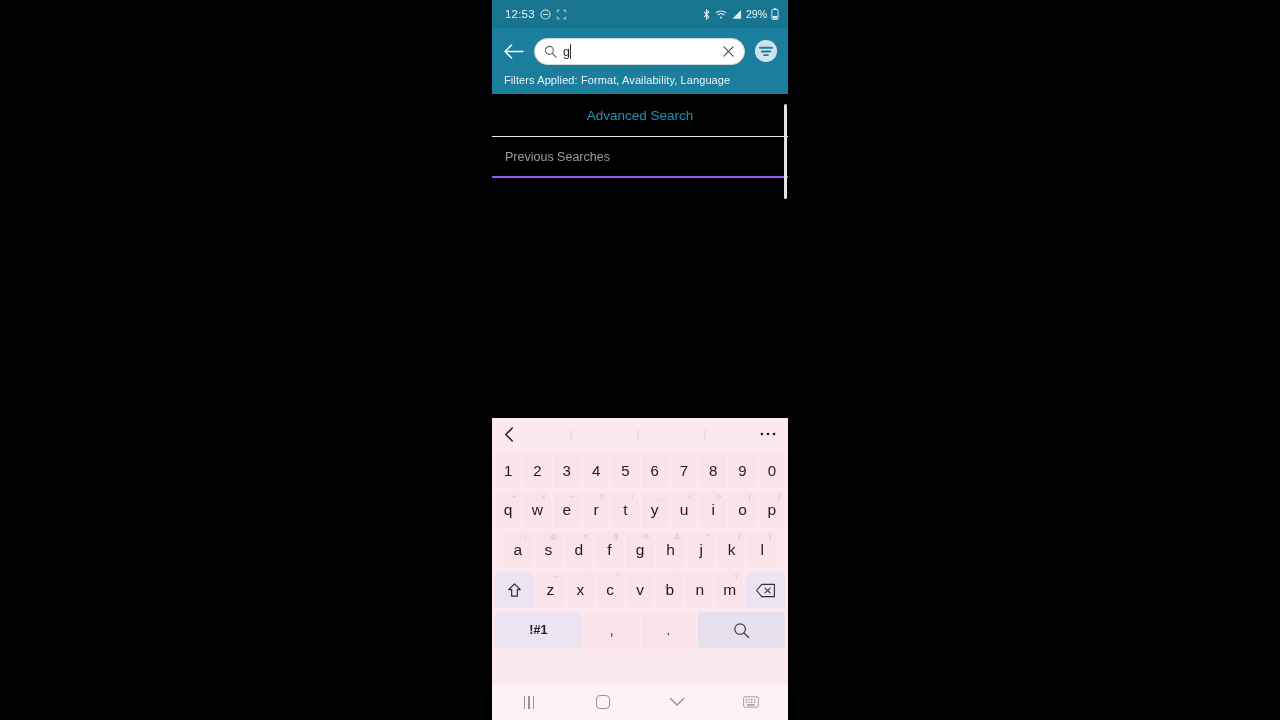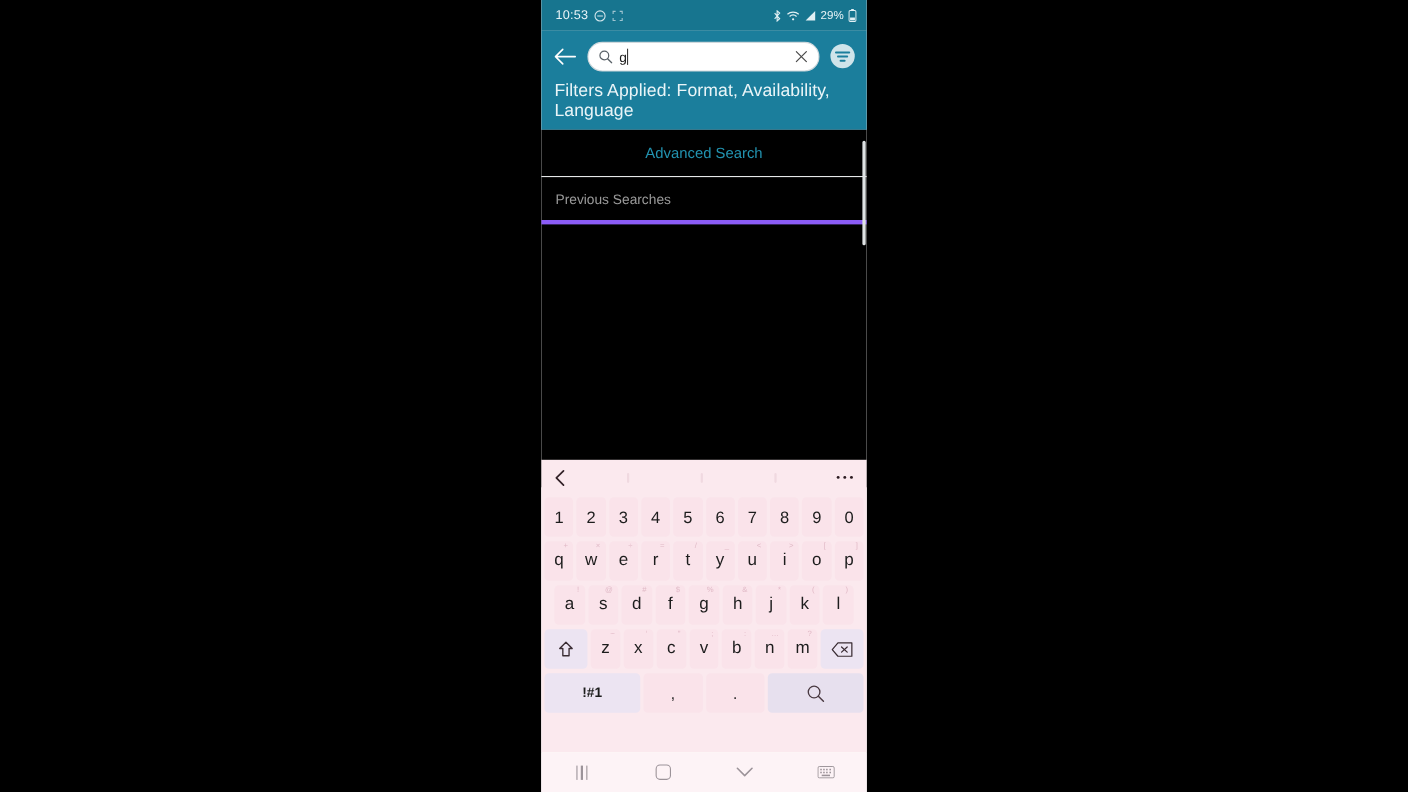--- a/index.html
+++ b/index.html
@@ -82,21 +82,21 @@
     flex: 0 0 auto;
     display: flex; align-items: center; justify-content: center;
   }
   .filter-btn {
     width: 28px; height: 28px;
     flex: 0 0 auto;
     display: flex; align-items: center; justify-content: center;
     margin-left: 3px;
   }
   .filters-applied {
-    font-size: 16px;
+    font-size: 11px;
     color: #eaf5f8;
     padding: 0 0 4px 12px;
     letter-spacing: .1px;
   }
 
   
   .content {
     background: #000000;
     height: 325px;
     position: relative;
@@ -105,21 +105,21 @@
     text-align: center;
     color: #2293b0;
     font-size: 13.5px;
     padding: 14px 0 13px 0;
     border-bottom: 1px solid #e6e8e9;
   }
   .prev-searches {
     color: #9a9a9a;
     font-size: 12.5px;
     padding: 13px 0 12px 13px;
-    border-bottom: 4px solid #8b5cf6;
+    border-bottom: 2px solid #8b5cf6;
   }
   .content-scroll-track {
     position: absolute;
     right: 1px; top: 10px;
     width: 3px; height: 95px;
     background: #dfe3e4;
     border-radius: 2px;
   }
 
   
@@ -186,21 +186,21 @@
   .nav-recents span { width: 1.5px; height: 13px; background: #9c9399; }
   .nav-home { width: 14px; height: 14px; border: 1.5px solid #9c9399; border-radius: 4px; }
 </style>
 </head>
 <body>
 
 <div id="screen-wrap">
 
   <div class="status-bar">
     <div class="status-left">
-      <span class="status-time">10:53</span>
+      <span class="status-time">12:53</span>
       <span class="ico">
         <svg width="11" height="11" viewBox="0 0 12 12">
             <circle cx="6" cy="6" r="5" fill="none" stroke="#d3e6ec" stroke-width="1.1"></circle>
             <line x1="3.2" y1="6" x2="8.8" y2="6" stroke="#d3e6ec" stroke-width="1.1"></line>
           </svg>
       </span>
       <span class="ico">
         <svg width="11" height="11" viewBox="0 0 12 12" stroke="#9fc5d1" stroke-width="1.1" fill="none">
           <path d="M1.5 4V1.5H4"></path>
             <path d="M8 1.5H10.5V4"></path>

